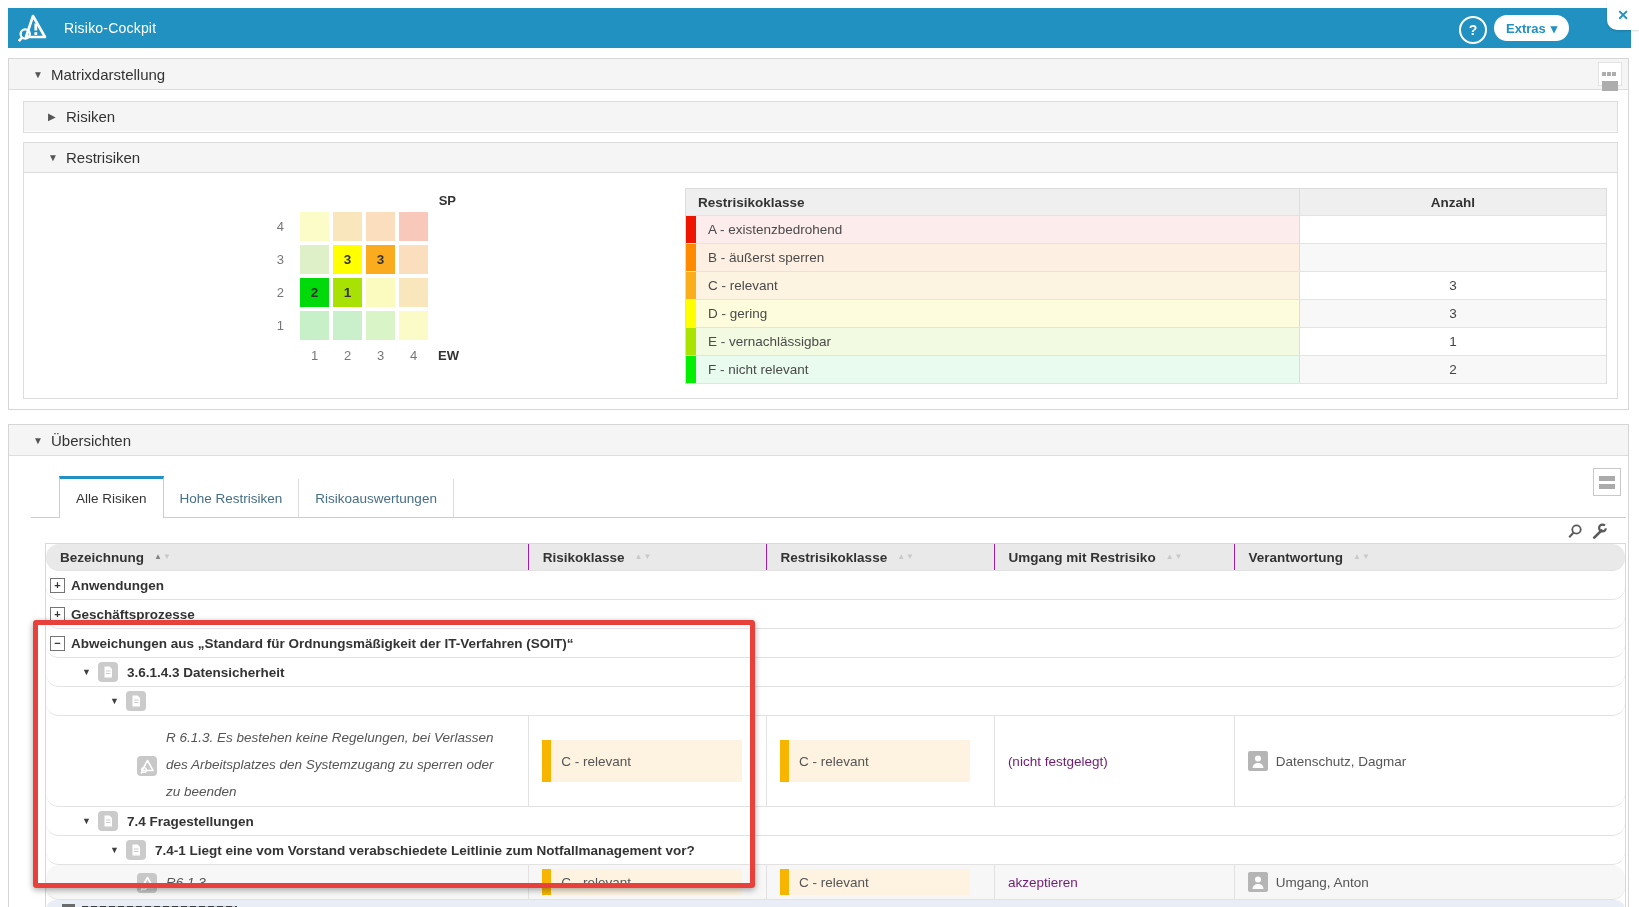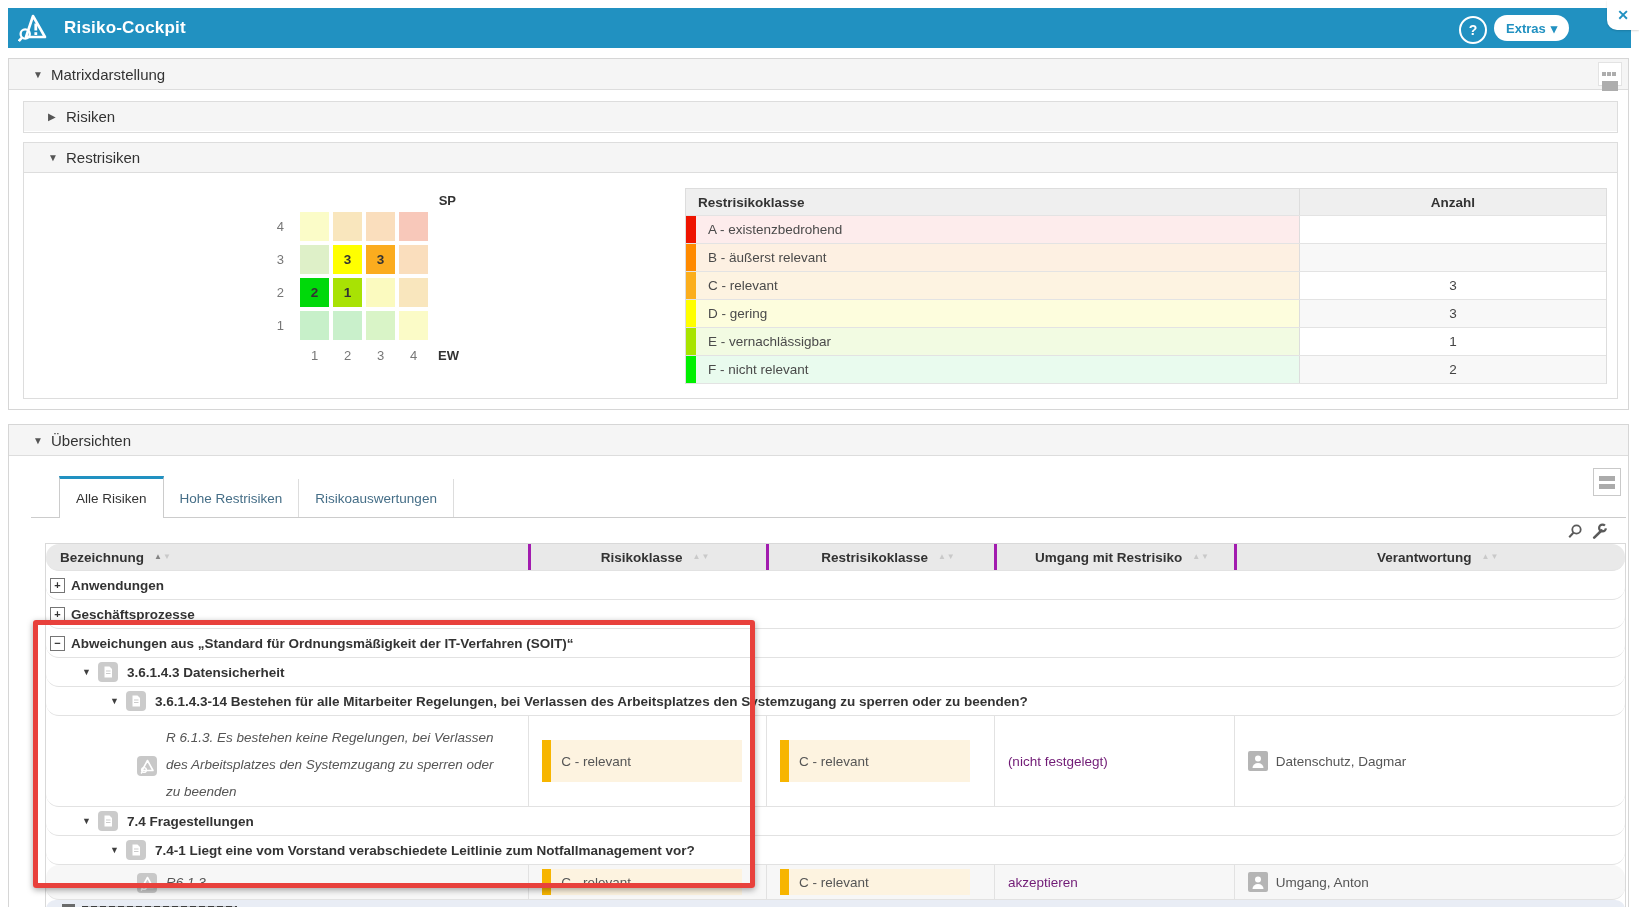--- a/index.html
+++ b/index.html
@@ -3,21 +3,21 @@
 <meta charset="utf-8">
 <style>
   html,body{margin:0;padding:0;background:#fff;}
   .page{position:relative;width:1639px;height:907px;overflow:hidden;background:#fff;
         font-family:"Liberation Sans",sans-serif;color:#444;font-size:13.5px;}
 
   
   .topbar{position:absolute;left:8px;top:8px;width:1623px;height:40px;background:#2191c1;
           display:flex;align-items:center;}
   .logo{width:32px;height:28px;margin-left:10px;}
-  .apptitle{font-size:17px;font-weight:bold;color:#fff;margin:0 16px 0 14px;letter-spacing:.2px;}
+  .apptitle{font-size:14px;font-weight:normal;color:#fff;margin:0 16px 0 14px;letter-spacing:.2px;}
   .helpbtn{position:absolute;left:1451px;top:8px;width:24px;height:24px;border:2px solid #fff;
            border-radius:50%;color:#fff;font-weight:bold;font-size:14px;display:flex;
            align-items:center;justify-content:center;cursor:pointer;}
   .extrasbtn{position:absolute;left:1486px;top:7px;height:26px;padding:0 12px;background:#fff;
              border-radius:13px;color:#2191c1;font-weight:bold;font-size:13px;display:flex;
              align-items:center;gap:5px;cursor:pointer;}
   .closebtn{position:absolute;left:1607px;top:0;width:32px;height:30px;background:#fff;
             border-radius:0 0 0 10px;color:#2191c1;font-weight:bold;font-size:14px;
             display:flex;align-items:center;justify-content:center;cursor:pointer;
             box-shadow:0 1px 2px rgba(0,0,0,.15);}
@@ -79,21 +79,21 @@
   .rowsbtn .bar{width:16px;height:5px;background:#ababab;}
   .tools{position:absolute;left:1558px;top:98px;display:flex;gap:8px;}
   .toolicon{width:16px;height:16px;cursor:pointer;}
 
   
   .rtable{position:absolute;left:36px;top:118px;width:1581px;border:1px solid #d9d9d9;border-bottom:none;
           background:#fff;box-sizing:border-box;}
   .trow{display:flex;border-bottom:1px solid #e2e2e2;background:#fff;align-items:stretch;border-radius:13px;}
   .trow.header{height:26px;background:#e9e9e9;font-weight:bold;color:#333;}
   .hcell{display:flex;align-items:center;padding-left:14px;gap:6px;box-sizing:border-box;}
-  .hcell+.hcell{border-left:3px solid #a21caf;justify-content:center;}
+  .hcell+.hcell{border-left:1px solid #a21caf;}
   .c1{width:486px;} .c2{width:240px;} .c3{width:230px;} .c4{width:242px;} .c5{width:395px;}
   .sorticons{display:flex;gap:1px;font-size:8px;line-height:8px;margin-left:4px;}
   .sorton{color:#848484;} .sortoff{color:#c9c9c9;}
 
   .trow.group,.trow.node{height:28px;align-items:center;font-weight:bold;color:#333;cursor:pointer;}
   .gplus{display:inline-flex;width:13px;height:13px;border:1px solid #757575;background:#fff;
          align-items:center;justify-content:center;font-size:11px;line-height:11px;color:#333;
          margin:0 6px 0 4px;flex:none;}
   .tarrow{font-size:9px;color:#3f3f3f;margin-right:7px;flex:none;}
   .ind1{padding-left:36px;} .ind2{padding-left:64px;} .ind3{padding-left:91px;font-style:italic;}
@@ -211,21 +211,21 @@
           <div class="khead-label">Restrisikoklasse</div>
           <div class="khead-count">Anzahl</div>
         </div>
         <div class="krow">
           <div class="kswatch" style="background-color: rgb(238, 20, 0);"></div>
           <div class="klabel" style="background-color: rgb(253, 236, 236);">A - existenzbedrohend</div>
           <div class="kcount"></div>
         </div>
         <div class="krow">
           <div class="kswatch" style="background-color: rgb(255, 138, 0);"></div>
-          <div class="klabel" style="background-color: rgb(253, 240, 226);">B - äußerst relevant</div>
+          <div class="klabel" style="background-color: rgb(253, 240, 226);">B - äußerst sperren</div>
           <div class="kcount"></div>
         </div>
         <div class="krow">
           <div class="kswatch" style="background-color: rgb(251, 174, 28);"></div>
           <div class="klabel" style="background-color: rgb(253, 243, 225);">C - relevant</div>
           <div class="kcount">3</div>
         </div>
         <div class="krow">
           <div class="kswatch" style="background-color: rgb(255, 255, 0);"></div>
           <div class="klabel" style="background-color: rgb(253, 253, 221);">D - gering</div>
@@ -345,21 +345,20 @@
       </div>
 
       <div class="trow node ind2">
         <span class="tarrow">▼</span>
         <svg class="nodeicon" width="20" height="20" viewBox="0 0 20 20">
           <rect width="20" height="20" rx="4" fill="#cbcbcb"></rect>
           <path d="M6.5 4.5 h5 l2.5 2.5 v8.5 h-7.5 z" fill="#fff"></path>
           <line x1="8" y1="9" x2="12.5" y2="9" stroke="#cbcbcb" stroke-width="1"></line>
           <line x1="8" y1="11.5" x2="12.5" y2="11.5" stroke="#cbcbcb" stroke-width="1"></line>
         </svg>
-        <span>3.6.1.4.3-14 Bestehen für alle Mitarbeiter Regelungen, bei Verlassen des Arbeitsplatzes den Systemzugang zu sperren oder zu beenden?</span>
       </div>
 
       <div class="trow leaf leaf-tall">
         <div class="lc c1 leafname ind3">
           <svg class="nodeicon" width="20" height="20" viewBox="0 0 20 20">
             <rect width="20" height="20" rx="4" fill="#c8c8c8"></rect>
             <path d="M10.5 4.5 L16 14.5 H5 Z" fill="none" stroke="#fff" stroke-width="1.6" stroke-linejoin="round"></path>
             <circle cx="7" cy="14" r="2.4" fill="none" stroke="#fff" stroke-width="1.4"></circle>
             <line x1="5.2" y1="16" x2="4" y2="17.4" stroke="#fff" stroke-width="1.5"></line>
           </svg>

